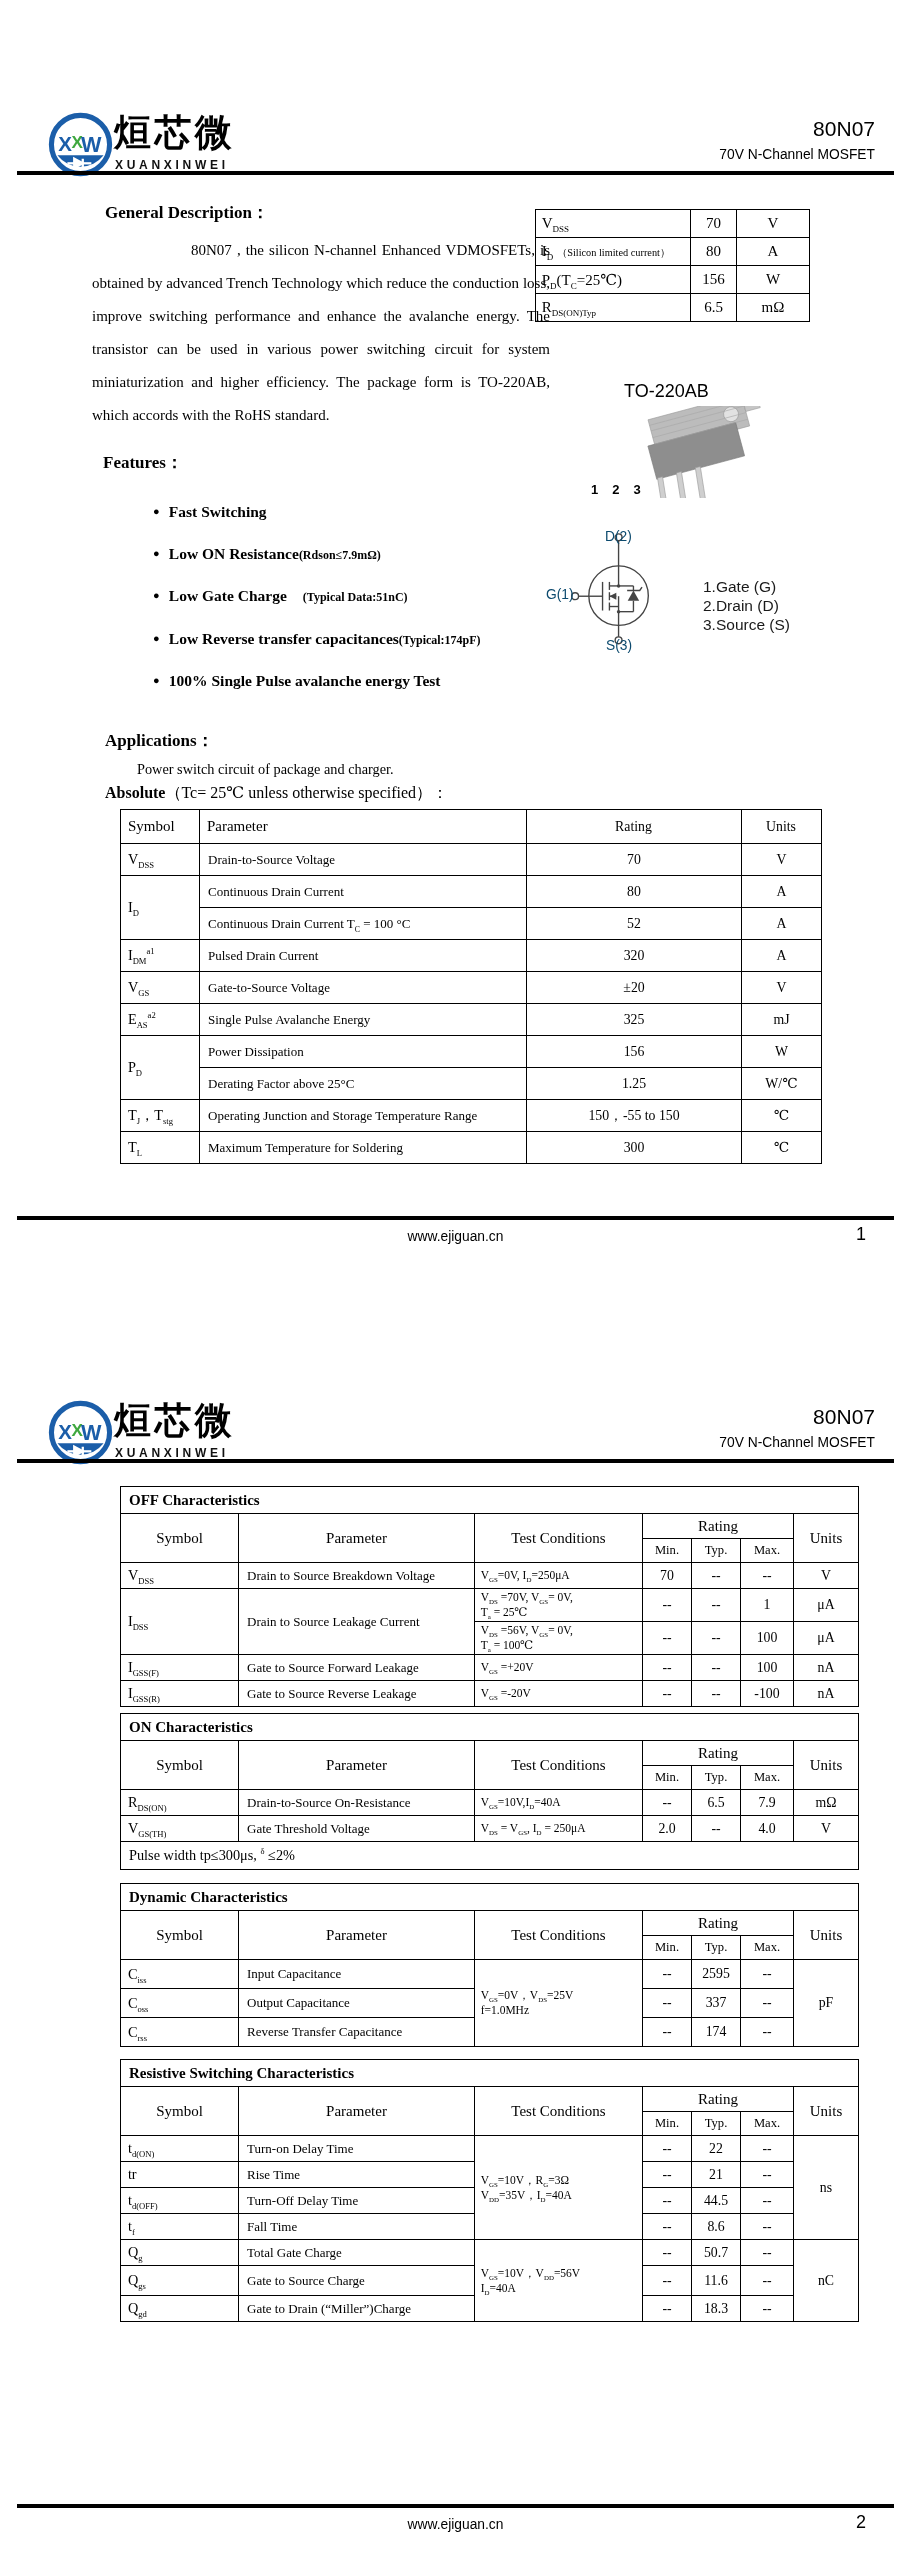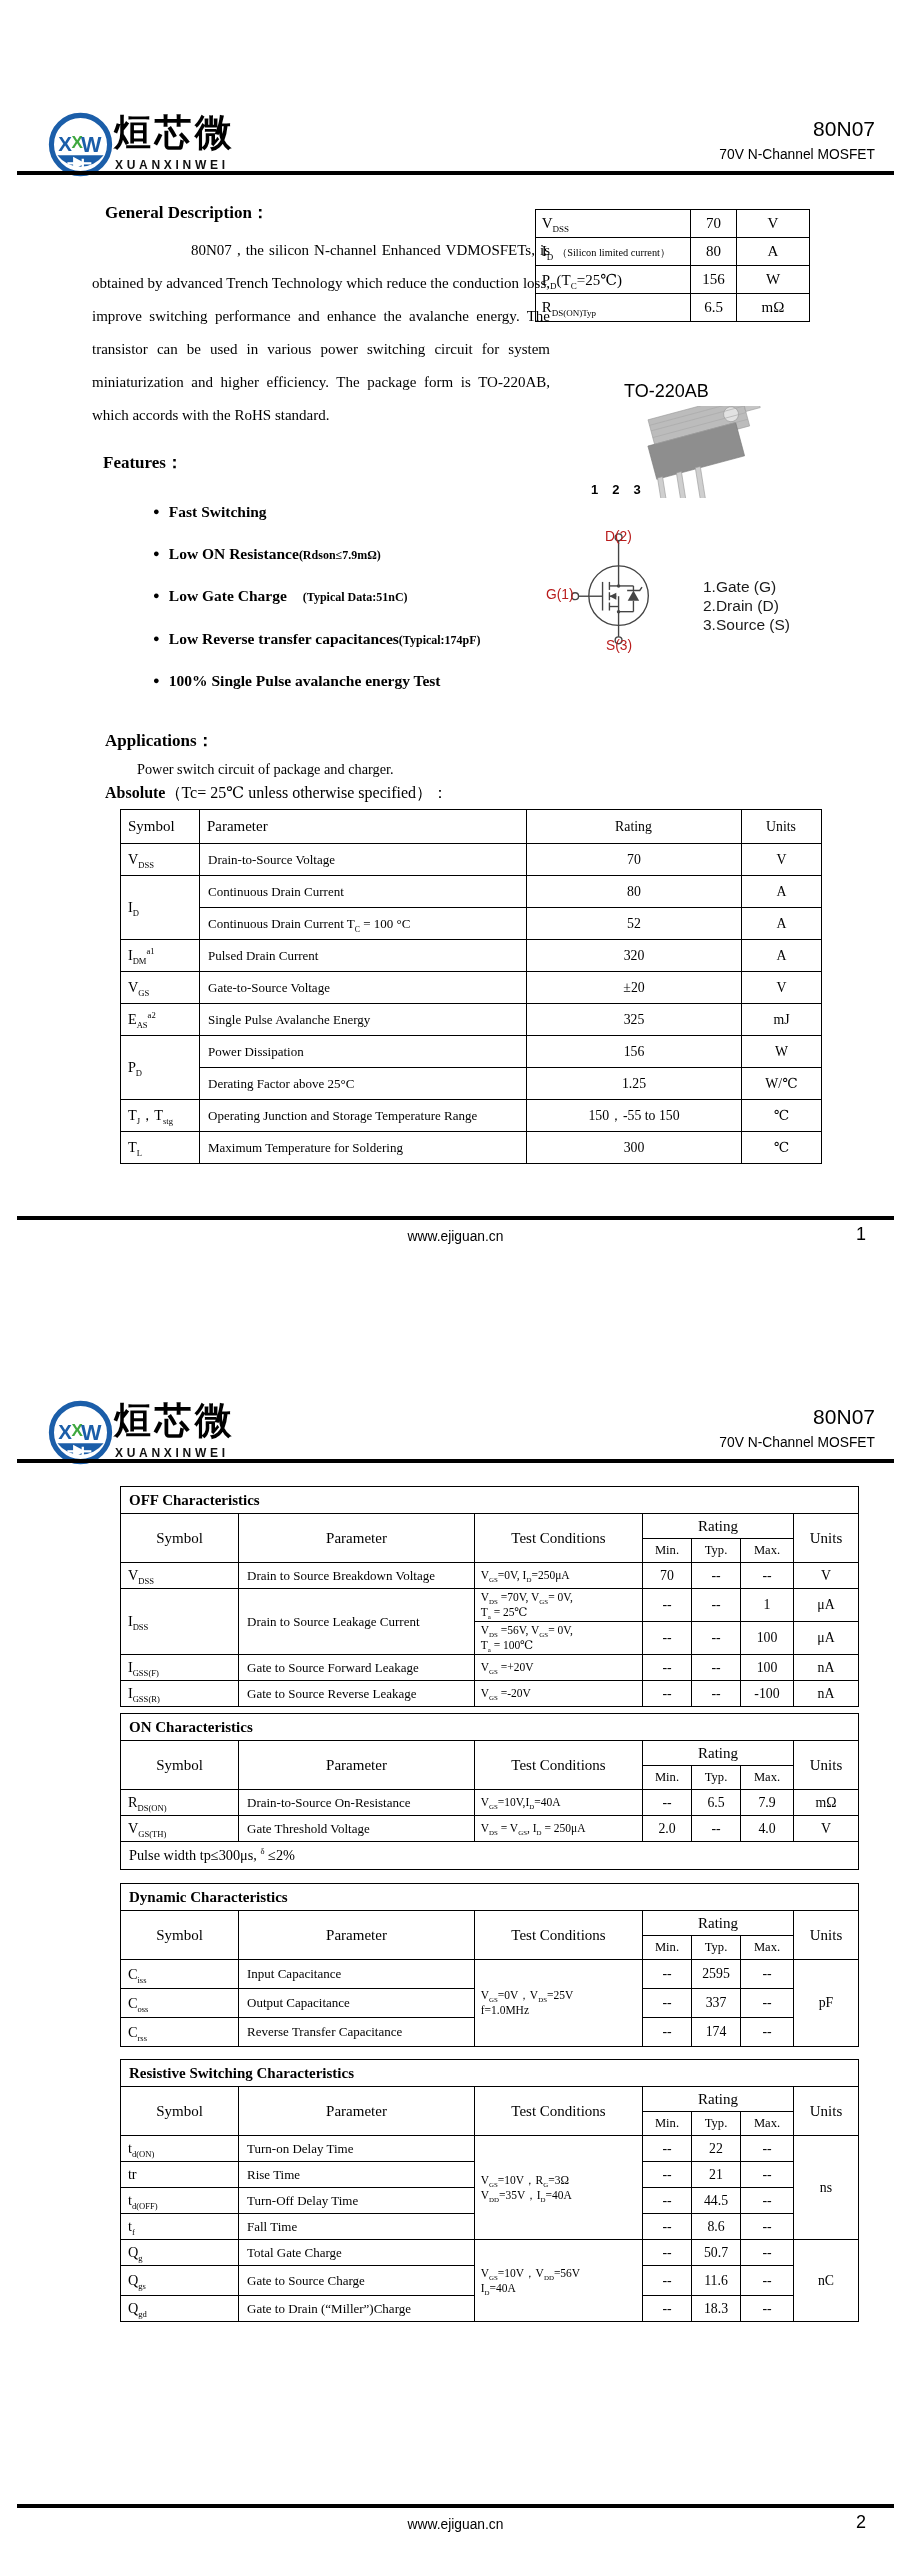--- a/index.html
+++ b/index.html
@@ -36,21 +36,21 @@
   
   table{border-collapse:collapse;}
   #sum-table{position:absolute;left:535px;top:209px;border:1.4px solid #000;}
   #sum-table td{border:1.1px solid #000;height:27px;font-size:15px;padding:0 5.7px;}
   #sum-table td.val,#sum-table td.unit{text-align:center;padding:0;}
   #sum-table .note{font-size:10.3px;}
   #pkg-title{position:absolute;left:624px;top:381px;font-size:18px;font-family:"Liberation Sans",sans-serif;}
   #pkg-pins{position:absolute;left:591px;top:482px;font-size:13px;font-weight:bold;letter-spacing:5.2px;font-family:"Liberation Sans",sans-serif;}
   #pkg-svg{position:absolute;left:571px;top:406px;}
   #sch-svg{position:absolute;left:569px;top:527px;}
-  .sch-lbl{position:absolute;font-size:13.8px;font-family:"Liberation Sans",sans-serif;color:#b91c1c;}
+  .sch-lbl{position:absolute;font-size:13.8px;font-family:"Liberation Sans",sans-serif;color:#0c4a6e;}
   #lbl-d{left:605px;top:529px;} #lbl-g{left:546px;top:587px;} #lbl-s{left:606px;top:638px;}
   .pin-leg{position:absolute;left:703px;font-size:15.5px;font-family:"Liberation Sans",sans-serif;color:#1a1a1a;}
 
   
   #abs-table{position:absolute;left:120px;top:809px;table-layout:fixed;border:1.7px solid #000;}
   #abs-table td{border:1.1px solid #000;overflow:hidden;}
   #abs-table .hd{font-size:15px;padding-left:6.9px;}
   #abs-table .hd.c{text-align:center;padding-left:0;}
   #abs-table .sym{font-size:14.3px;padding-left:6.9px;}
   #abs-table .par{font-size:13px;padding-left:8px;}

